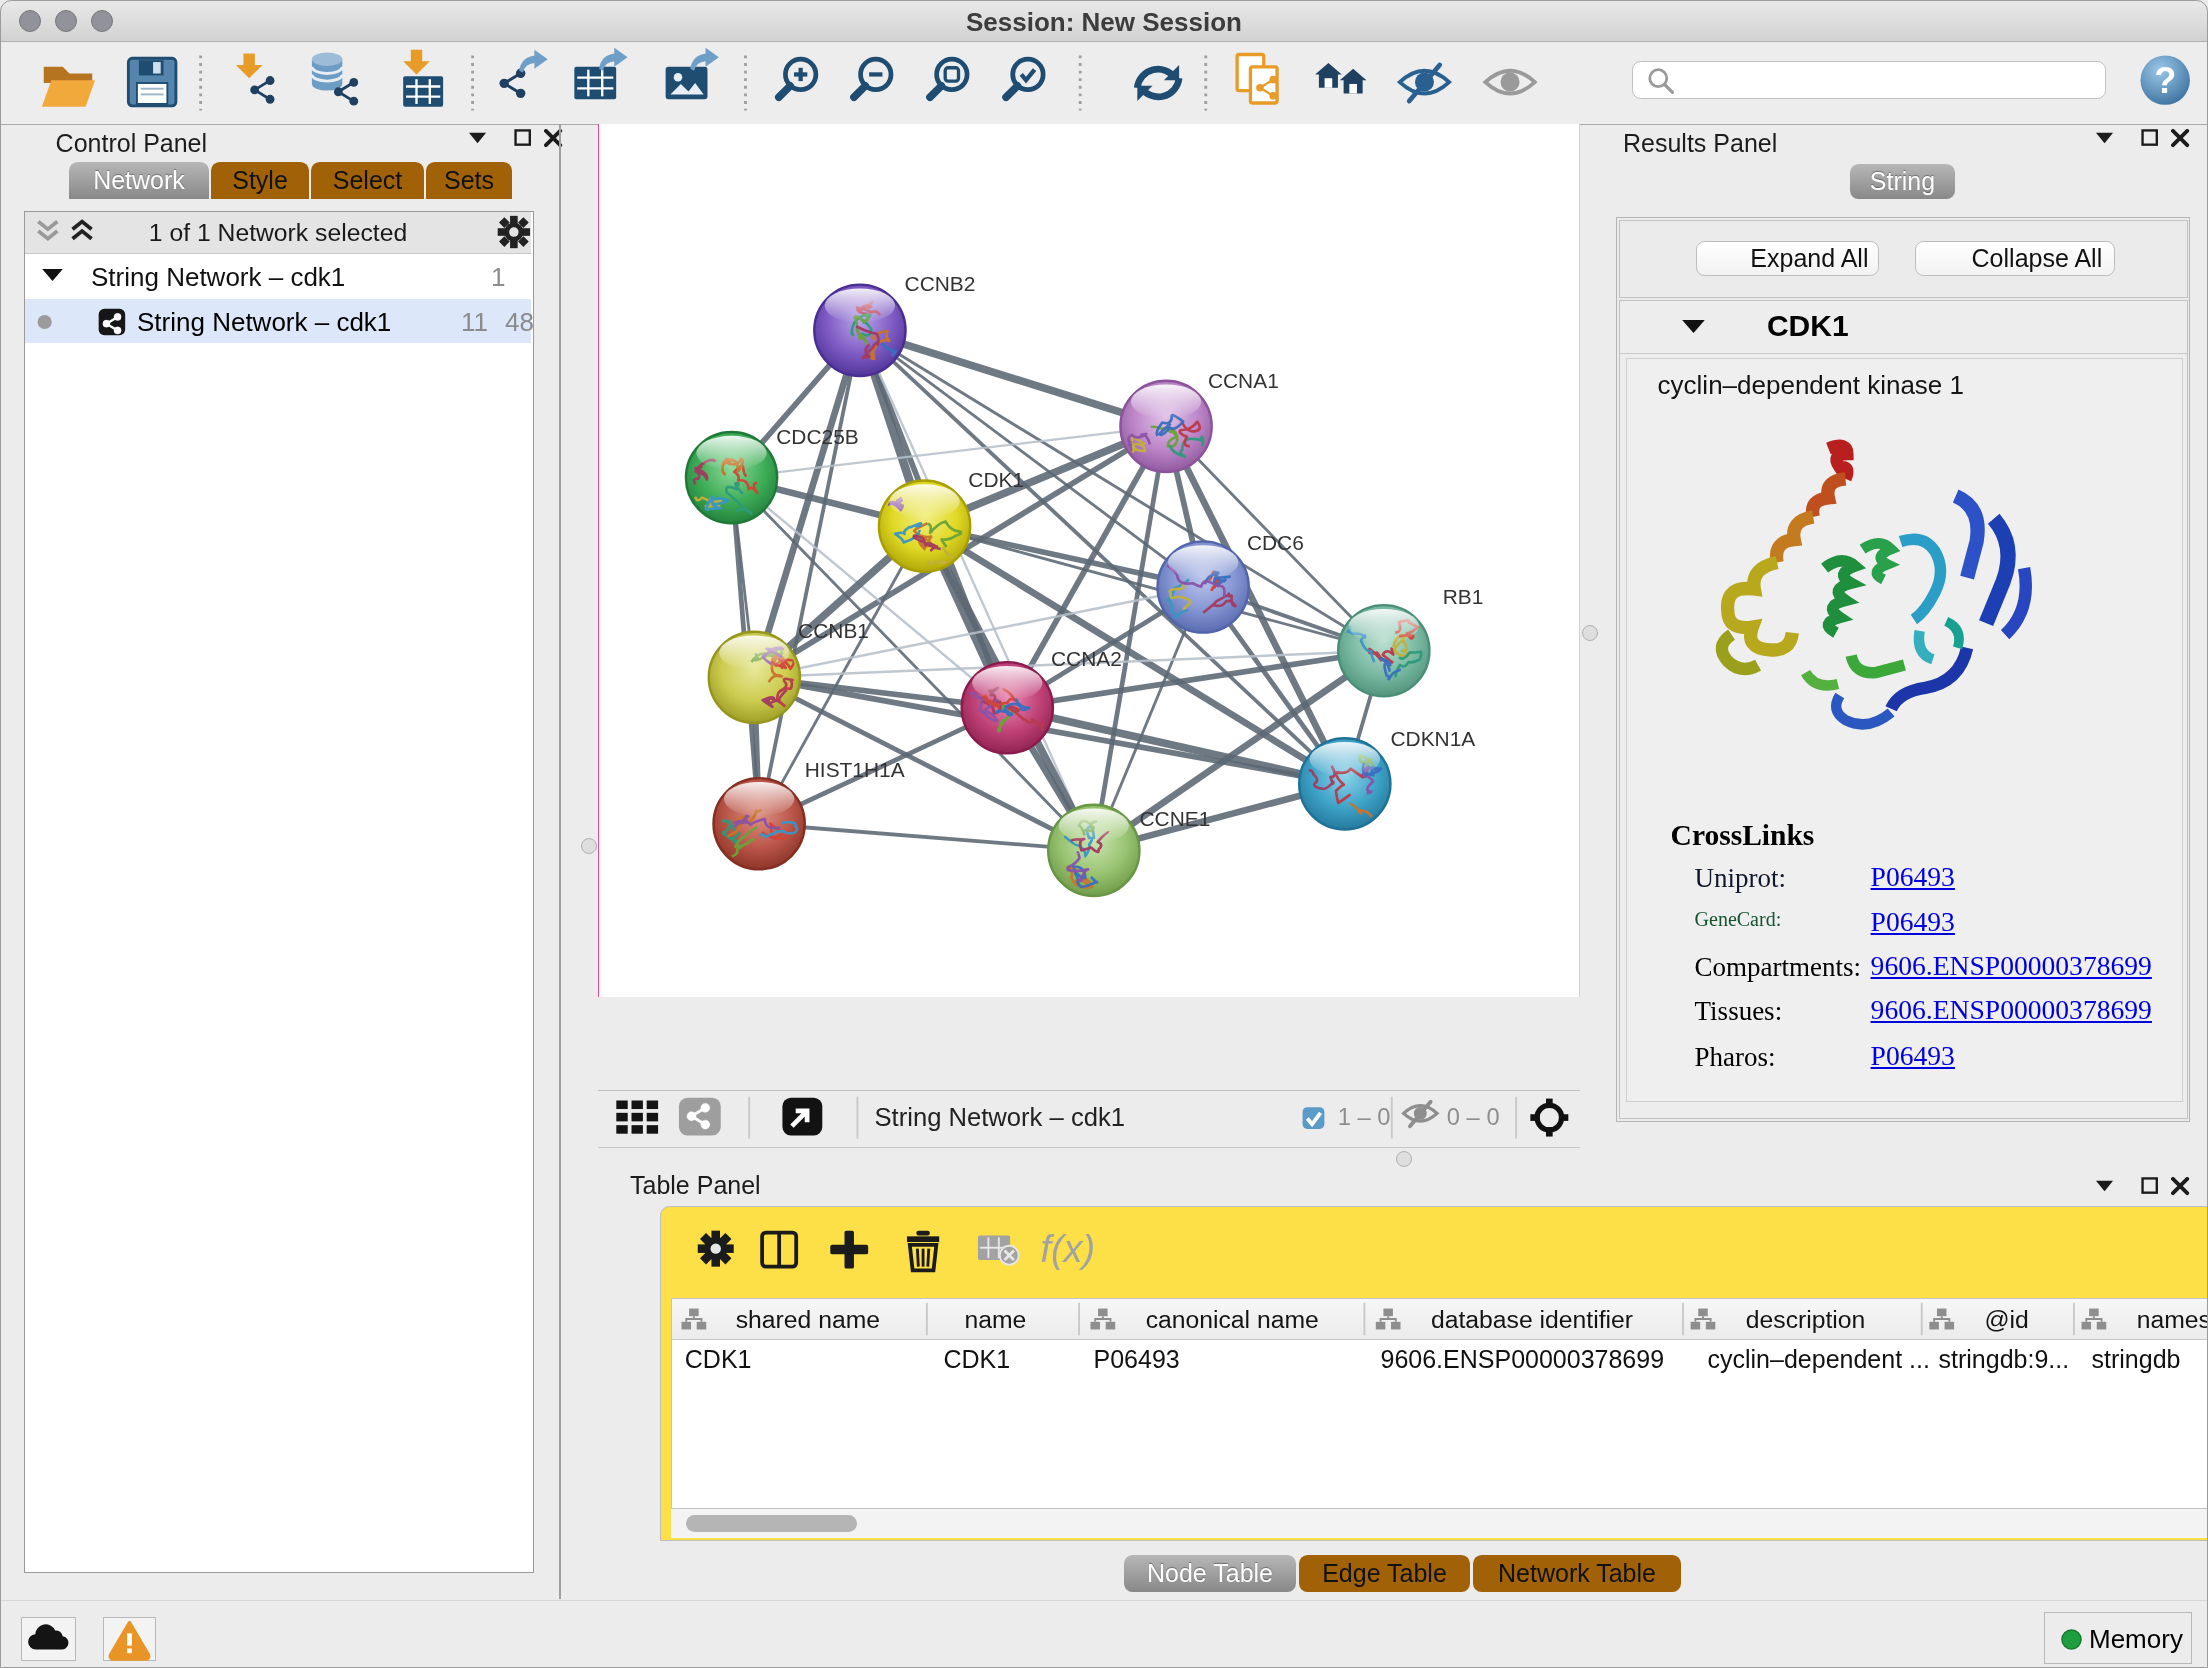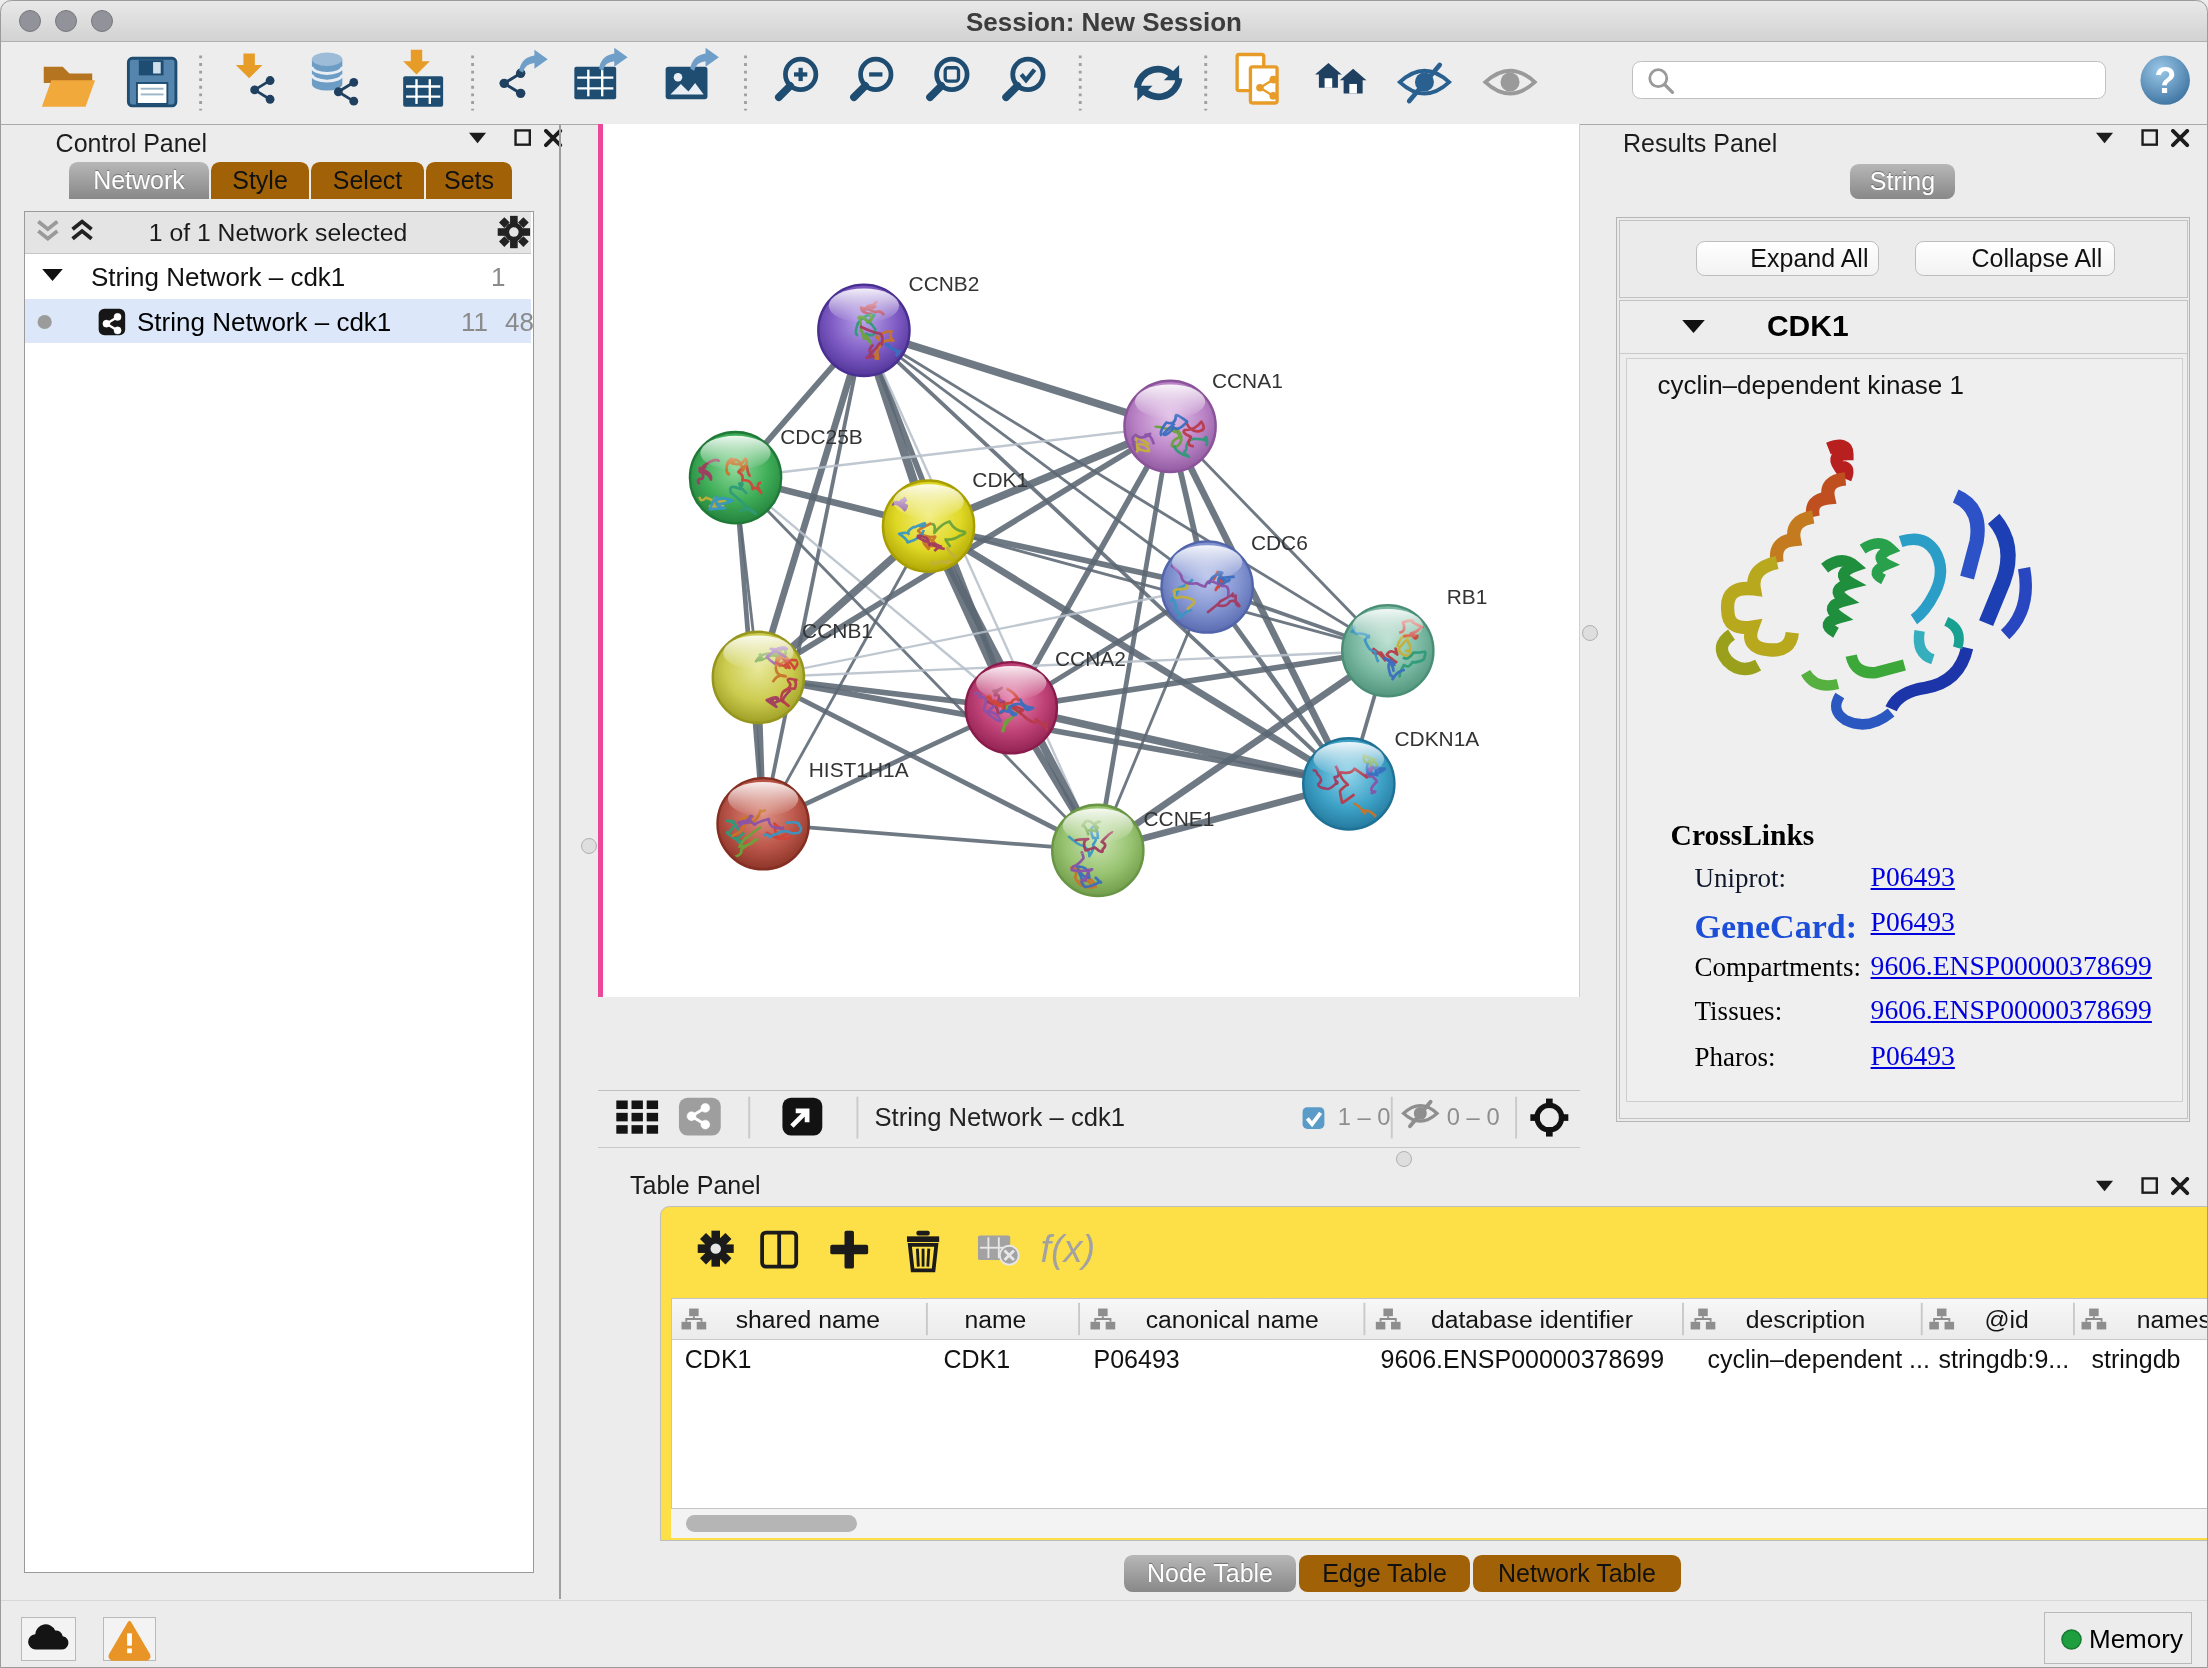--- a/index.html
+++ b/index.html
@@ -26,21 +26,21 @@
        align-items:center;justify-content:center;box-sizing:border-box;}
   .tabw{background:#a16207;color:#111;text-align:right;}
   .tabg{background:linear-gradient(#b7b7b7,#888);color:#fff;
         text-shadow:0 -1px 1px rgba(0,0,0,.35);}
   #treebox{left:24px;top:211px;width:510px;height:1362px;background:#fff;
     border:1.9px solid #9a9a9a;box-sizing:border-box;}
   #subbar{left:0px;top:0px;width:506px;height:41px;background:#e4e4e4;
     border-bottom:1px solid #c6c6c6;}
   
   #canvas{left:598px;top:124px;width:982px;height:873px;background:#fff;
-     border-left:5px solid #ec4899;border-right:1px solid #d0d0d0;box-sizing:border-box;}
+     border-left:1px solid #ec4899;border-right:1px solid #d0d0d0;box-sizing:border-box;}
   #netbar{left:598px;top:1090px;width:982px;height:58px;background:#ececec;
      border-top:1.9px solid #bfbfbf;border-bottom:1px solid #c8c8c8;box-sizing:border-box;}
   
   #rpouter{left:1616px;top:217px;width:574px;height:905px;
     border:1.9px solid #b5b5b5;background:#ebebeb;box-sizing:border-box;}
   #rptop{left:1.9px;top:1.9px;width:567px;height:76px;border:1px solid #c2c2c2;
      background:#ebebeb;}
   .btn{background:linear-gradient(#ffffff,#f2f2f2);border:1px solid #bdbdbd;
     border-radius:8.6px;font-size:25px;color:#111;display:flex;align-items:center;
     justify-content:center;box-sizing:border-box;padding-left:44px;}
@@ -643,21 +643,21 @@
             <path d="M306,64 q28,12 22,48 l-10,38" fill="none" stroke="#2d52c8" stroke-width="15"></path>
             <path d="M346,88 q24,28 10,66 l-18,44" fill="none" stroke="#1d3fb4" stroke-width="16"></path>
             <path d="M378,140 q8,44 -20,70" fill="none" stroke="#2746c0" stroke-width="13"></path>
             <path d="M318,224 q-8,36 -44,42 q-28,4 -36,22" fill="none" stroke="#1c35a8" stroke-width="13"></path>
             <path d="M238,292 q-24,20 -48,8 q-16,-10 -6,-26" fill="none" stroke="#2b57c0" stroke-width="11"></path>
             <path d="M296,196 q18,8 12,28" fill="none" stroke="#18a090" stroke-width="10"></path>
           </svg></div>
       <div class="abs serif" style="left:44px;top:460px;font-size:29.5px;font-weight:bold;color:#000;">CrossLinks</div>
       <div class="abs serif" style="left:68px;top:504px;font-size:27px;color:#0f172a;">Uniprot:</div>
       <div class="abs serif blink" style="left:244px;top:502px;font-size:27.6px;">P06493</div>
-      <div class="abs serif" style="left:68px;top:549px;font-size:34px;color:#1d4ed8;font-weight:bold;">GeneCard:</div>
+      <div class="abs serif" style="left:68px;top:549px;font-size:20px;color:#14532d;">GeneCard:</div>
       <div class="abs serif blink" style="left:244px;top:547px;font-size:27.6px;">P06493</div>
       <div class="abs serif" style="left:68px;top:593px;font-size:27px;color:#000;">Compartments:</div>
       <div class="abs serif blink" style="left:244px;top:591px;font-size:27.6px;">9606.ENSP00000378699</div>
       <div class="abs serif" style="left:68px;top:637px;font-size:27px;color:#000;">Tissues:</div>
       <div class="abs serif blink" style="left:244px;top:635px;font-size:27.6px;">9606.ENSP00000378699</div>
       <div class="abs serif" style="left:68px;top:683px;font-size:27px;color:#000;">Pharos:</div>
       <div class="abs serif blink" style="left:244px;top:681px;font-size:27.6px;">P06493</div>
     </div>
   </div>
 </div>

